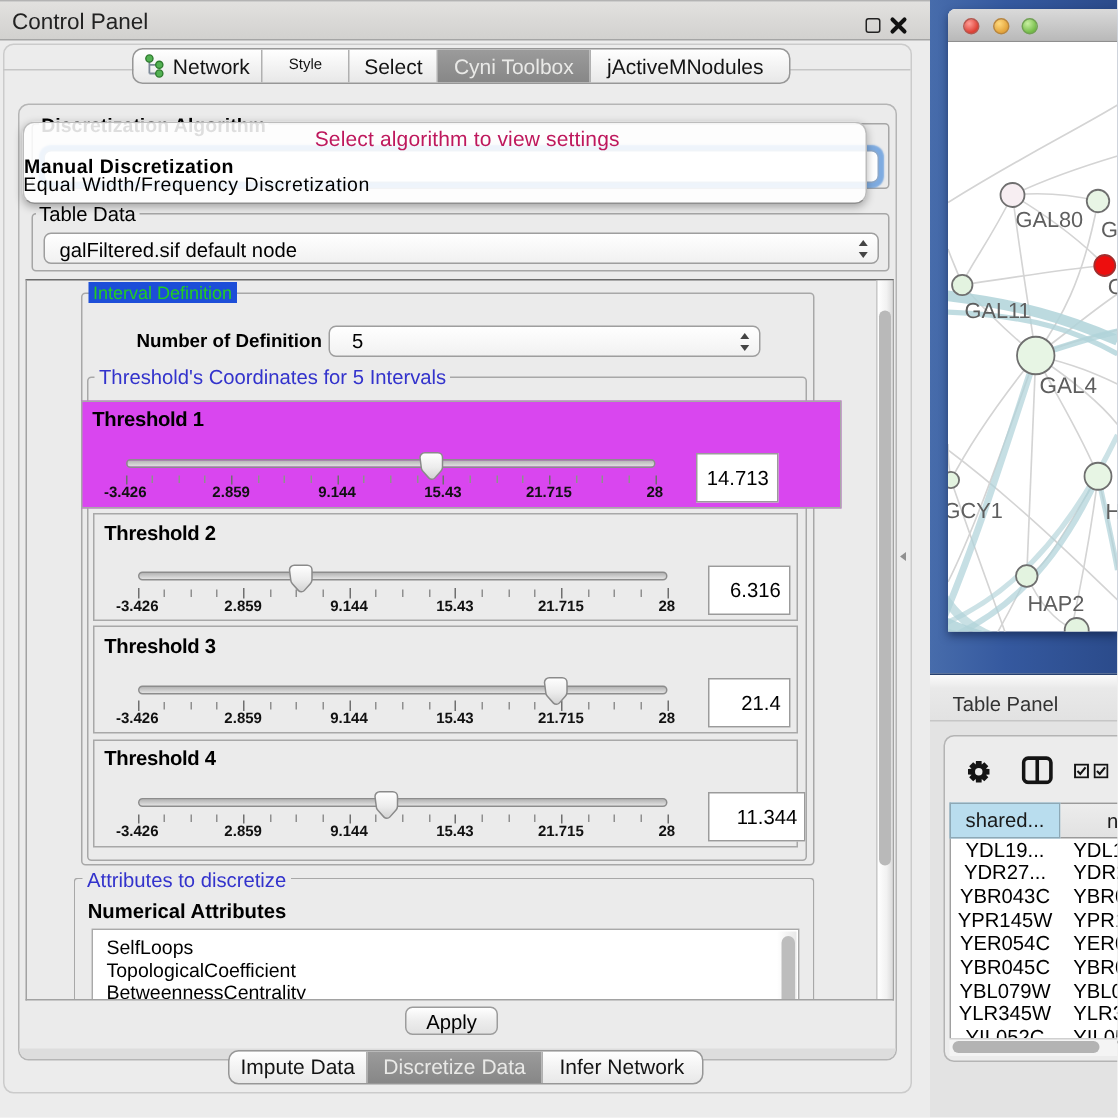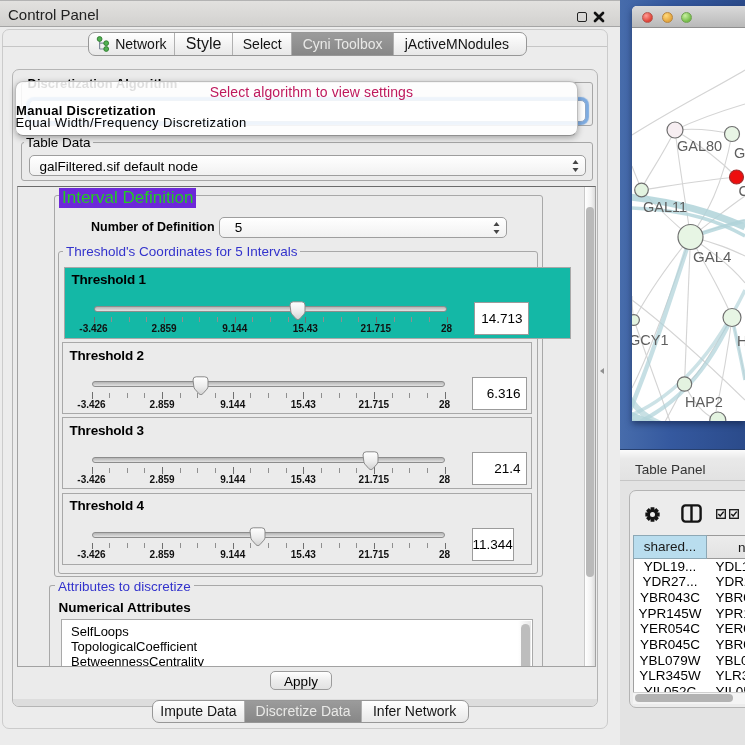--- a/index.html
+++ b/index.html
@@ -31,21 +31,21 @@
 <div style="position:absolute;right:5px;top:3px"><svg width="9" height="14" viewBox="0 0 9 14">
           <path d="M4.5,1 L7.5,5 H1.5 Z" fill="#444"></path>
           <path d="M4.5,13 L7.5,9 H1.5 Z" fill="#444"></path>
         </svg></div>
 </div>
 
 <div style="position:absolute;left:17px;top:186px;width:579px;height:481px;border:1px solid #a2a2a2;border-top:1px solid #6b6b6b;background:#ebebeb;box-sizing:border-box;overflow:hidden">
 <div style="position:relative;width:100%;height:100%">
 
   <div style="position:absolute;left:36px;top:7.6px;width:488.5px;height:382.9px;border:1px solid #a8a8a8;border-radius:3px;box-sizing:border-box"></div>
-  <div style="position:absolute;left:41px;top:0.5px;font-size:17px;background:#6d28d9;padding:0 3px;color:#22cc22">Interval Definition</div>
+  <div style="position:absolute;left:41px;top:0.5px;font-size:12px;background:#1d4ed8;padding:0 3px;color:#22cc22">Interval Definition</div>
 
   <div style="position:absolute;left:73px;top:33px;font-size:12.5px;font-weight:bold;color:#000">Number of Definition</div>
   <div style="position:absolute;left:200.7px;top:29.8px;width:288.5px;height:21.5px;border:1px solid #9e9e9e;border-radius:5px;background:linear-gradient(#ffffff,#f1f1f1);box-sizing:border-box">
     <div style="position:absolute;left:15px;top:2.5px;font-size:13.5px;color:#000">5</div>
     <div style="position:absolute;right:5px;top:3px"><svg width="9" height="14" viewBox="0 0 9 14">
               <path d="M4.5,1 L7.5,5 H1.5 Z" fill="#444"></path>
               <path d="M4.5,13 L7.5,9 H1.5 Z" fill="#444"></path>
             </svg></div>
   </div>
 
@@ -57,21 +57,21 @@
   <div style="position:absolute;left:40.5px;top:413px;font-size:13.5px;font-weight:bold;color:#000">Numerical Attributes</div>
   <div style="position:absolute;left:43px;top:432px;width:472px;height:47.5px;border:1px solid #a9a9a9;background:#fff;box-sizing:border-box;overflow:hidden">
     <div style="position:absolute;left:9px;top:4px;font-size:13px;color:#000;line-height:15.2px">SelfLoops<br>TopologicalCoefficient<br>BetweennessCentrality</div>
     <div style="position:absolute;right:1px;top:1px;width:13px;height:45.5px;background:linear-gradient(90deg,#ffffff,#e8e8e8)"></div>
     <div style="position:absolute;right:2.5px;top:4px;width:9px;height:60px;border-radius:4.5px;background:#bdbdbd"></div>
   </div>
 
 </div>
 </div>
 
-<div style="position:absolute;left:64px;top:266.5px;width:507px;height:72px;border:1px solid #a8a8a8;background:#14b8a6;box-sizing:border-box">
+<div style="position:absolute;left:54px;top:266.5px;width:507px;height:72px;border:1px solid #a8a8a8;background:#d946ef;box-sizing:border-box">
 <div style="position:absolute;left:6.5px;top:4.5px;font-size:13.5px;letter-spacing:-0.2px;font-weight:bold;color:#000">Threshold 1</div>
 <div style="position:absolute;left:28.5px;top:38.4px;width:353px;height:6px;border:1px solid #8c8c8c;border-radius:3px;background:linear-gradient(#b4b4b4,#e2e2e2);box-sizing:border-box"></div>
 <div style="position:absolute;left:28.50px;top:49px;width:1px;height:6.5px;background:#6f6f6f"></div>
       <div style="position:absolute;left:46.15px;top:49.5px;width:1px;height:5px;background:#8f8f8f"></div>
       <div style="position:absolute;left:63.80px;top:49.5px;width:1px;height:5px;background:#8f8f8f"></div>
       <div style="position:absolute;left:81.45px;top:49.5px;width:1px;height:5px;background:#8f8f8f"></div>
       <div style="position:absolute;left:99.10px;top:49px;width:1px;height:6.5px;background:#6f6f6f"></div>
       <div style="position:absolute;left:116.75px;top:49.5px;width:1px;height:5px;background:#8f8f8f"></div>
       <div style="position:absolute;left:134.40px;top:49.5px;width:1px;height:5px;background:#8f8f8f"></div>
       <div style="position:absolute;left:152.05px;top:49.5px;width:1px;height:5px;background:#8f8f8f"></div>
@@ -223,36 +223,36 @@
 <svg style="position:absolute;left:185.91px;top:33px" width="17" height="21" viewBox="0 0 17 21">
 <defs>
           <linearGradient id="thg4" x1="0" y1="0" x2="0" y2="1">
 <stop offset="0" stop-color="#ffffff"></stop>
             <stop offset="0.55" stop-color="#ececec"></stop>
             <stop offset="1" stop-color="#d2d2d2"></stop>
           </linearGradient>
         </defs>
 <path d="M1,4 a3.2,3.2 0 0 1 3.2,-3.2 h8.6 a3.2,3.2 0 0 1 3.2,3.2 v6.3 c0,1.1 -0.45,2.1 -1.1,2.85 l-4.1,4.6 c-1,1.1 -2.8,1.1 -3.8,0 l-4.1,-4.6 c-0.65,-0.75 -1.1,-1.75 -1.1,-2.85 z" fill="url(#thg4)" stroke="#8a8a8a" stroke-width="1"></path>
       </svg>
-<div style="position:absolute;left:408.5px;top:34px;width:42px;height:33px;border:1px solid #9b9b9b;background:#fff;box-sizing:border-box;font-size:13.5px;color:#000;text-align:right;line-height:31px;padding-right:4px">11.344</div>
+<div style="position:absolute;left:408.5px;top:34px;width:65px;height:33px;border:1px solid #9b9b9b;background:#fff;box-sizing:border-box;font-size:13.5px;color:#000;text-align:right;line-height:31px;padding-right:4px">11.344</div>
 </div>
 
 <div style="position:absolute;left:583.5px;top:187px;width:11.5px;height:479px;background:linear-gradient(90deg,#ffffff,#f2f2f2 60%,#dcdcdc);border-left:1px solid #c9c9c9;box-sizing:border-box"></div>
 <div style="position:absolute;left:585.5px;top:207px;width:8px;height:370px;border-radius:4px;background:#b9b9b9"></div>
 
 <div style="position:absolute;left:270px;top:671px;width:62px;height:19px;border:1px solid #9c9c9c;border-radius:5px;background:linear-gradient(#ffffff,#ededed 50%,#e2e2e2);box-sizing:border-box;text-align:center;font-size:13.5px;line-height:20px;color:#000">Apply</div>
 
 <div style="position:absolute;left:88px;top:32px;width:438.5px;height:23.5px;border:1px solid #979797;border-radius:7px;background:linear-gradient(#ffffff,#f2f2f2 55%,#e8e8e8);box-sizing:border-box;display:flex;overflow:hidden">
       <div style="width:85.8px;border-right:1px solid #b0b0b0;color:#141414;font-size:14px;display:flex;align-items:center;justify-content:center;box-sizing:border-box"><svg width="14" height="16" viewBox="0 0 14 16" style="margin-right:5px">
           <path d="M3.6,4.5 V13 M3.6,7.2 H9 M3.6,13 H9" stroke="#7d8a99" stroke-width="1.2" fill="none"></path>
           <circle cx="3.6" cy="3" r="2.4" fill="#52b152" stroke="#2d7a2d" stroke-width="0.9"></circle>
           <circle cx="10.2" cy="7.2" r="2.4" fill="#52b152" stroke="#2d7a2d" stroke-width="0.9"></circle>
           <circle cx="10.2" cy="13" r="2.4" fill="#52b152" stroke="#2d7a2d" stroke-width="0.9"></circle>
         </svg>Network</div>
-      <div style="width:58.6px;border-right:1px solid #b0b0b0;color:#141414;font-size:16px;display:flex;align-items:center;justify-content:center;box-sizing:border-box">Style</div>
+      <div style="width:58.6px;border-right:1px solid #b0b0b0;color:#141414;font-size:10px;display:flex;align-items:center;justify-content:center;box-sizing:border-box">Style</div>
       <div style="width:58.7px;border-right:1px solid #b0b0b0;color:#141414;font-size:14px;display:flex;align-items:center;justify-content:center;box-sizing:border-box">Select</div>
       <div style="width:102px;background:linear-gradient(#9b9b9b,#878787);border-right:1px solid #b0b0b0;color:#e9e9e7;font-size:14px;display:flex;align-items:center;justify-content:center;box-sizing:border-box">Cyni Toolbox</div>
       <div style="width:125.6px;color:#141414;font-size:14px;display:flex;align-items:center;justify-content:center;box-sizing:border-box">jActiveMNodules</div>
     </div>
 
 <div style="position:absolute;left:151.5px;top:700px;width:317px;height:22.5px;border:1px solid #979797;border-radius:7px;background:linear-gradient(#ffffff,#f2f2f2 55%,#e8e8e8);box-sizing:border-box;display:flex;overflow:hidden">
       <div style="width:93.5px;border-right:1px solid #b0b0b0;color:#141414;font-size:14px;display:flex;align-items:center;justify-content:center;box-sizing:border-box">Impute Data</div>
       <div style="width:117px;background:linear-gradient(#9b9b9b,#878787);border-right:1px solid #b0b0b0;color:#e9e9e7;font-size:14px;display:flex;align-items:center;justify-content:center;box-sizing:border-box">Discretize Data</div>
       <div style="width:106.5px;color:#141414;font-size:14px;display:flex;align-items:center;justify-content:center;box-sizing:border-box">Infer Network</div>
     </div>

